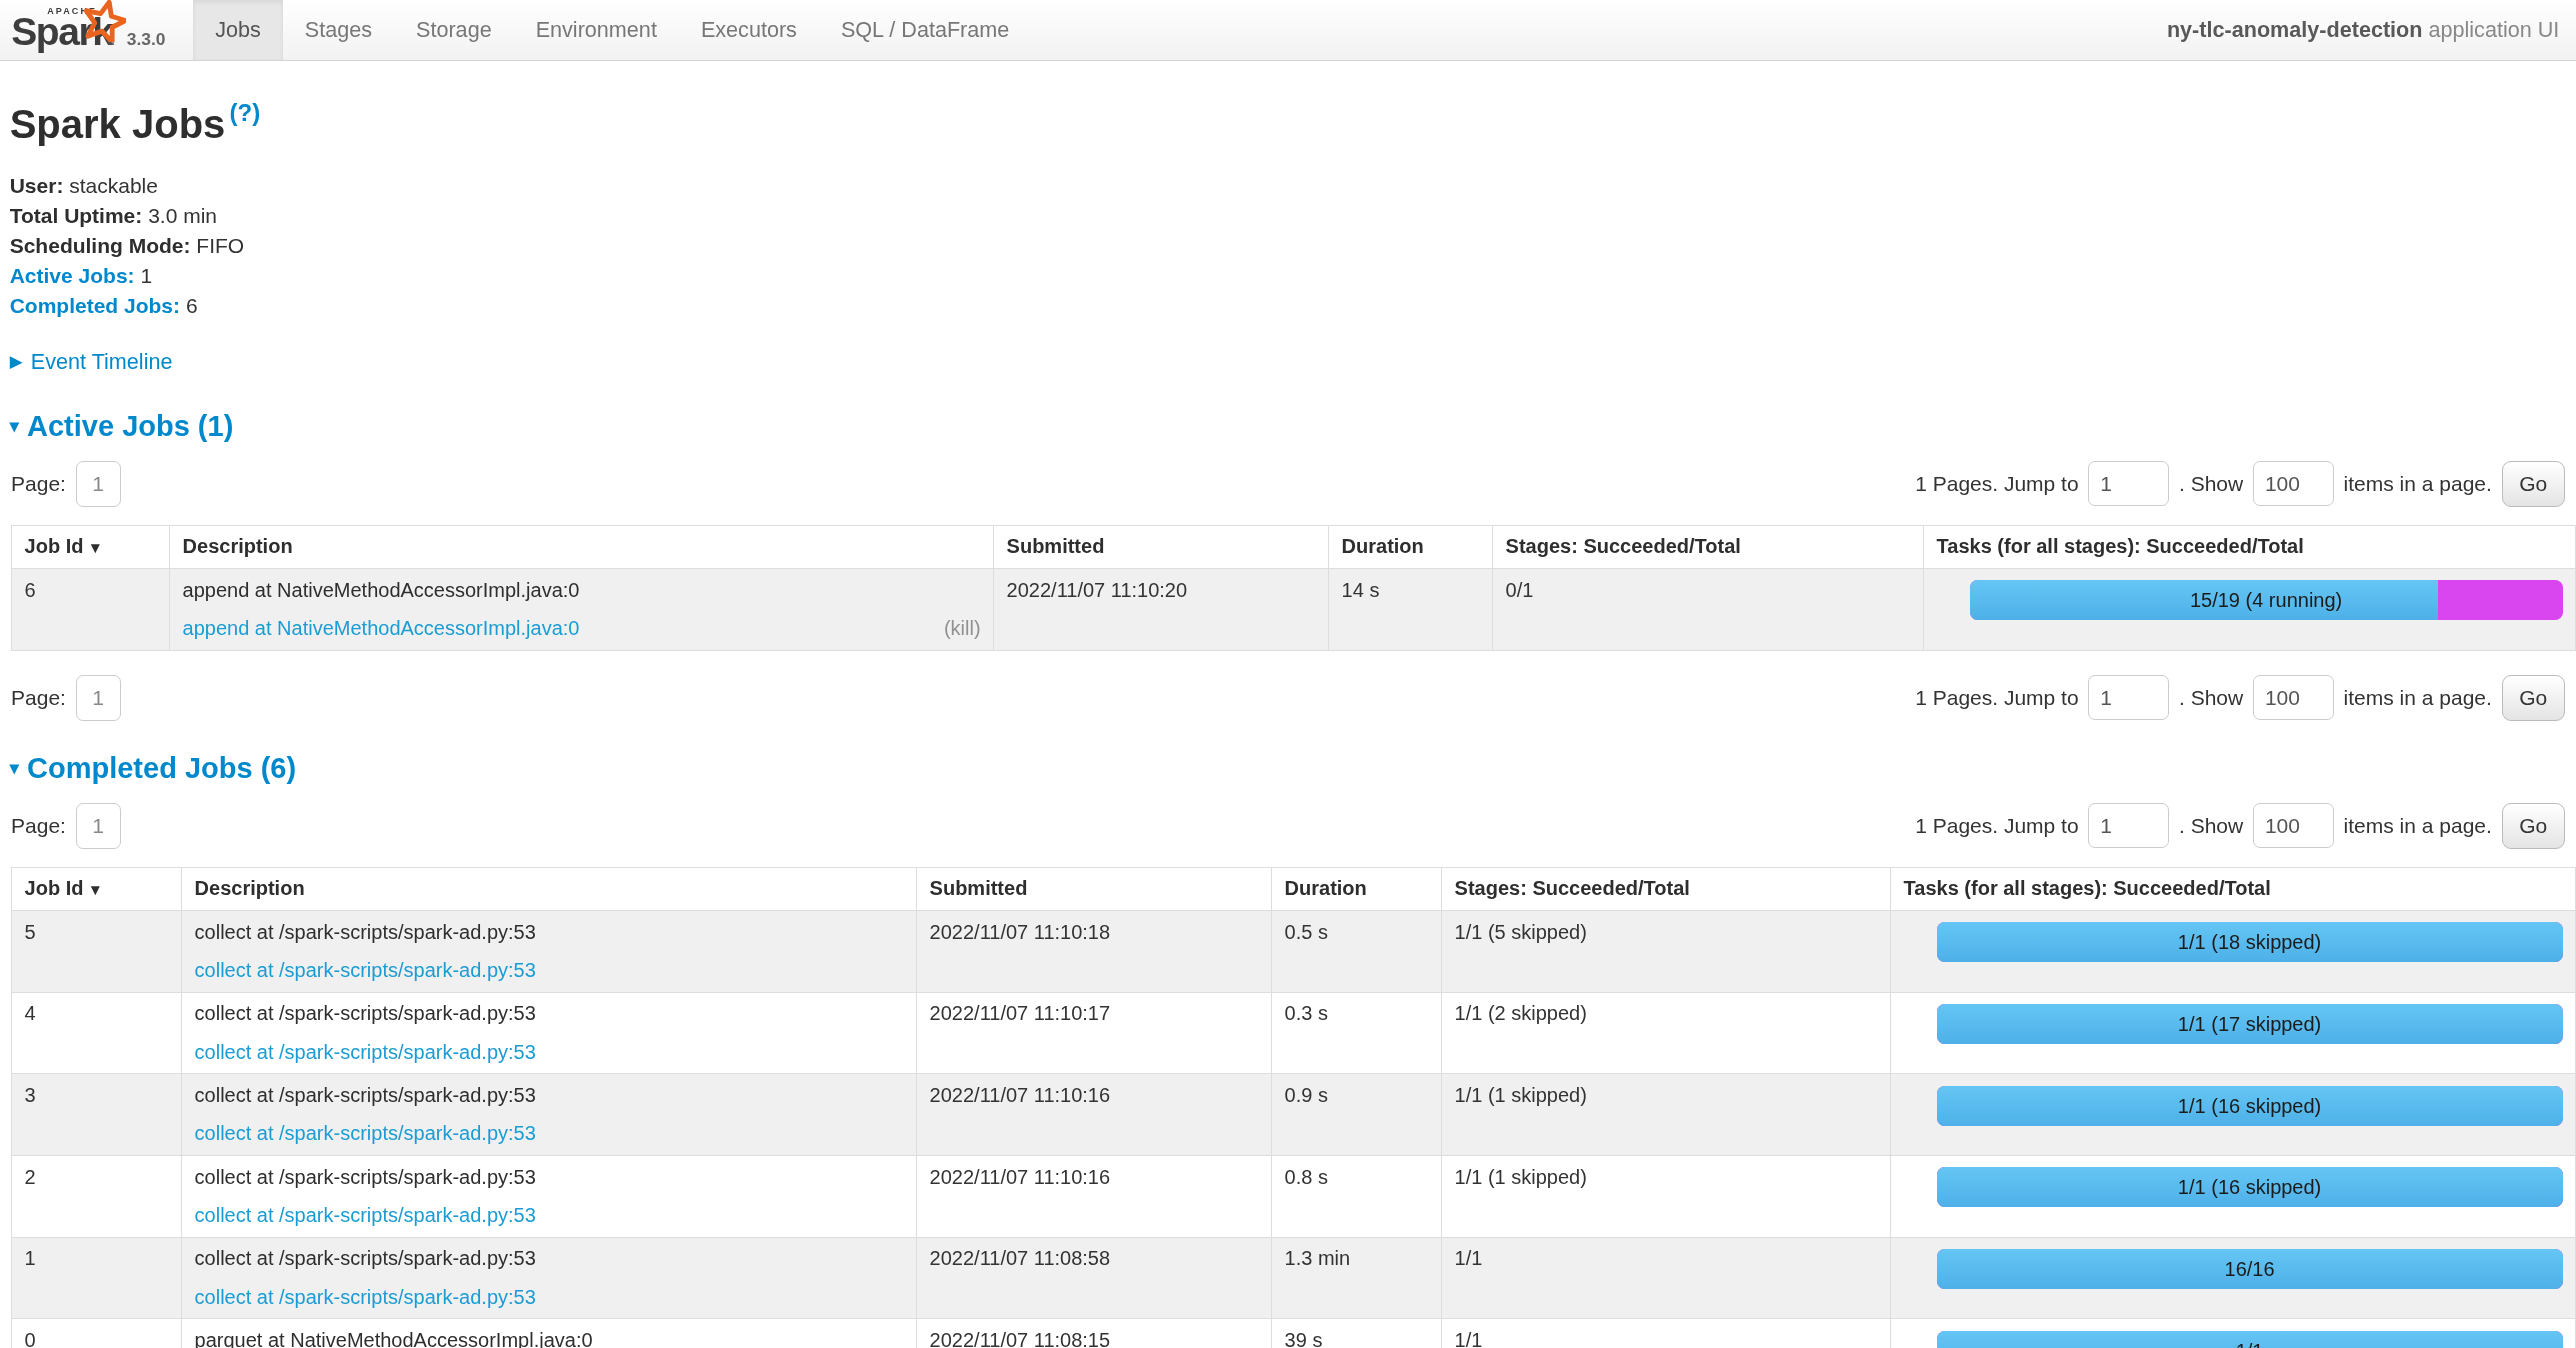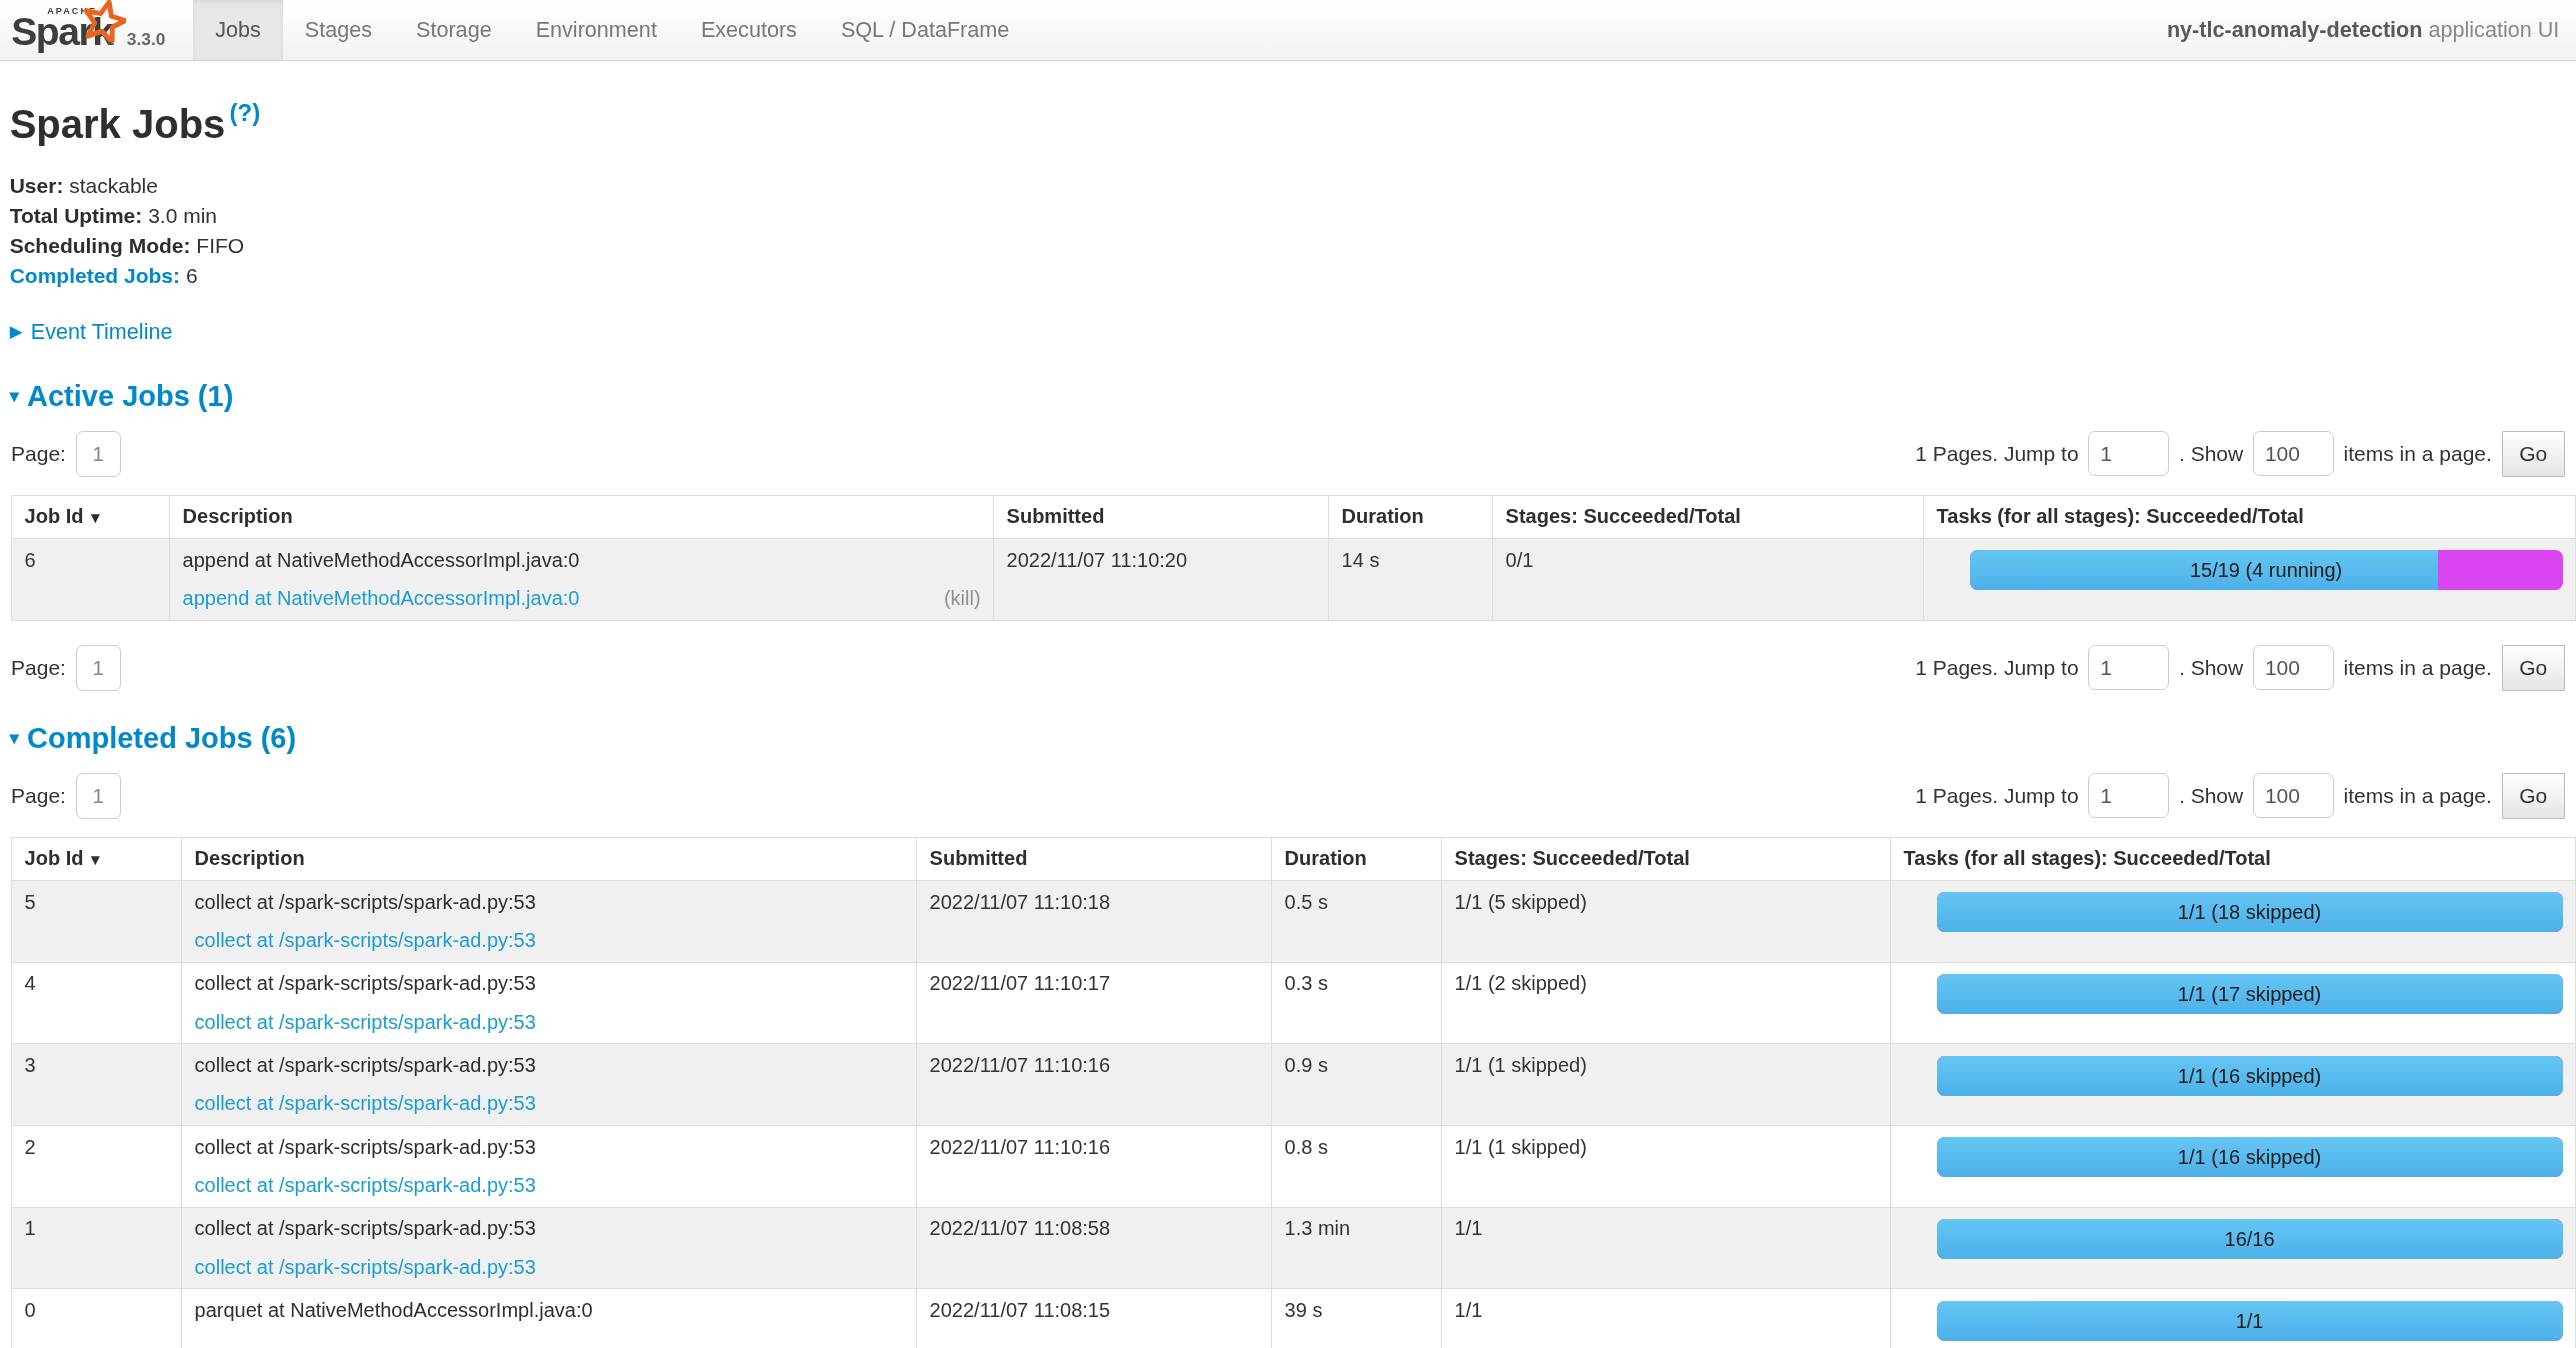--- a/index.html
+++ b/index.html
@@ -55,21 +55,21 @@
   .pg-input {
     width: 45px; height: 46px; border: 0.7px solid #ccc; border-radius: 7px;
     text-align: center; color: #888; font-size: 21px; font-family: inherit;
   }
   .jump-input, .show-input {
     width: 81px; height: 45px; border: 0.7px solid #ccc; border-radius: 7px;
     padding: 0 11px; color: #555; font-size: 21px; font-family: inherit;
   }
   .go-btn {
     height: 46px; padding: 0 16.7px; font-size: 21px; color: #333; font-family: inherit;
-    background: linear-gradient(#ffffff, #e4e4e4); border: 0.7px solid #bbb; border-radius: 1px; cursor: pointer;
+    background: linear-gradient(#ffffff, #e4e4e4); border: 0.7px solid #bbb; border-radius: 9px; cursor: pointer;
   }
 
   
   table.jobs { border-collapse: collapse; table-layout: fixed; width: 2565px; margin: 0 0 0 1.4px; border-radius: 13px; }
   table.jobs th, table.jobs td { border: 0.7px solid #ddd; padding: 9.7px 12.5px; text-align: left; vertical-align: top; font-size: 20px; }
   table.jobs th { font-weight: bold; color: #2e2e2e; cursor: pointer; }
   table.jobs tr.striped td { background: #f0f0f0; }
   .desc-line1 { display: flex; justify-content: space-between; color: #2e2e2e; }
   .desc-line2 { display: flex; justify-content: space-between; margin-top: 15.3px; }
   .desc-link { color: #1a9cd4; cursor: pointer; }
@@ -112,20 +112,21 @@
 </div>
 
 <div class="content">
 
   <h3 class="page-title"><span>Spark Jobs</span><a class="help-link">(?)</a></h3>
 
   <ul class="summary">
     <li><span class="lbl">User:</span> <span>stackable</span></li>
     <li><span class="lbl">Total Uptime:</span> <span>3.0 min</span></li>
     <li><span class="lbl">Scheduling Mode:</span> <span>FIFO</span></li>
+    <li><span class="lbl link">Active Jobs:</span> <span>1</span></li>
     <li><span class="lbl link">Completed Jobs:</span> <span>6</span></li>
   </ul>
 
   <div class="timeline">
     <span class="tri-right">▶</span>
     <span>Event Timeline</span>
   </div>
 
   <h4 class="section">
     <span class="tri-down">▾</span>

